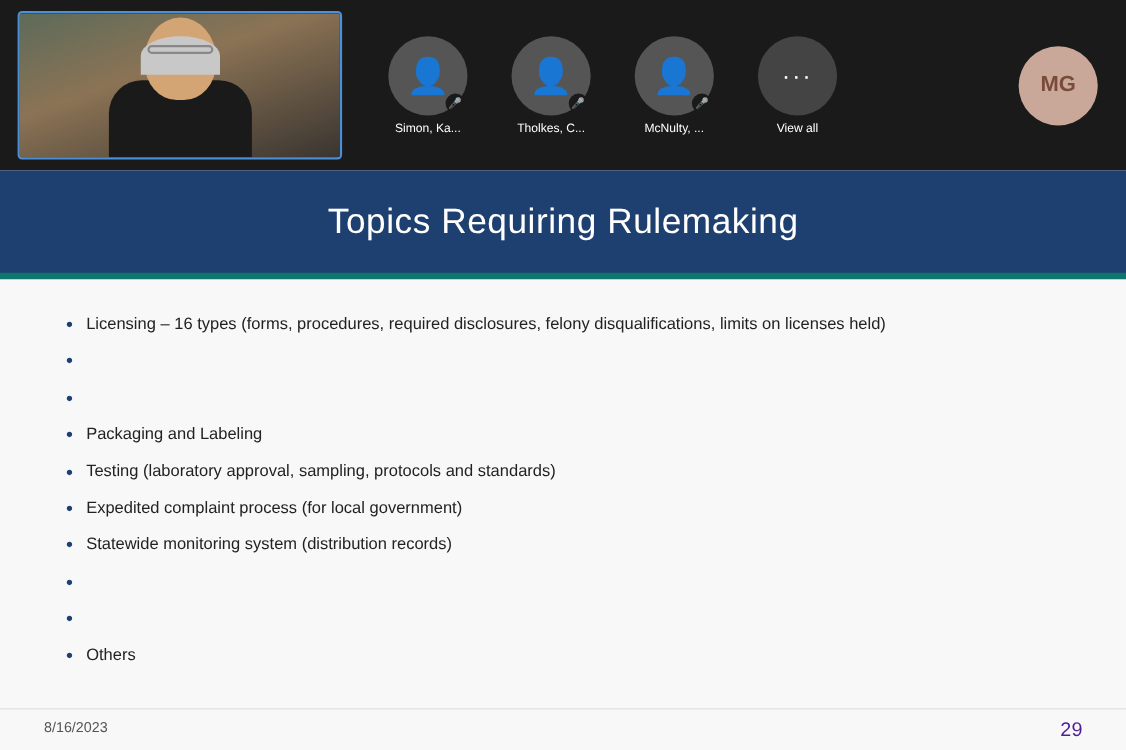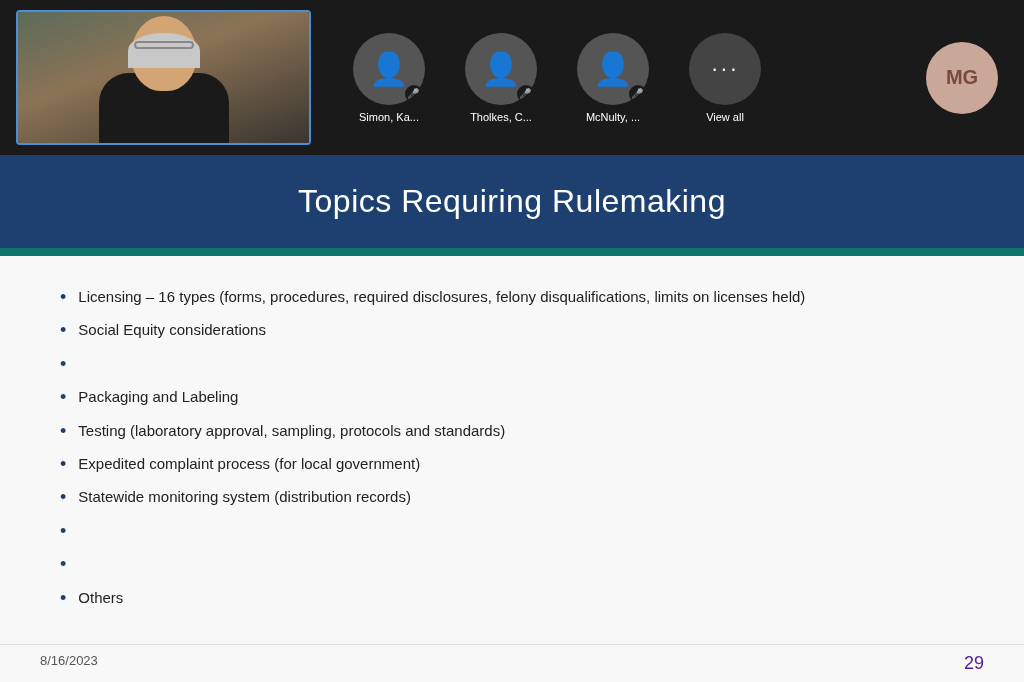--- a/index.html
+++ b/index.html
@@ -185,21 +185,21 @@
       background: #f0f0f0;
       display: flex;
       flex-direction: column;
     }
 
     
     .slide-header {
       background: #1e4070;
       padding: 28px 40px;
       text-align: center;
-      border-bottom: 8px solid #0f766e;
+      border-bottom: 6px solid #0f766e;
     }
 
     .slide-title {
       color: #ffffff;
       font-size: 32px;
       font-weight: 300;
       font-family: 'Segoe UI', Arial, sans-serif;
       letter-spacing: 0.5px;
     }
 
@@ -330,21 +330,20 @@
   </div>
 
   <div class="slide-content">
     <ul class="bullet-list">
     <li class="bullet-item">
       <span class="bullet-dot">•</span>
       <span>Licensing – 16 types (forms, procedures, required disclosures, felony disqualifications, limits on licenses held)</span>
     </li>
         <li class="bullet-item">
       <span class="bullet-dot">•</span>
-      <span>Social Equity considerations</span>
     </li>
         <li class="bullet-item">
       <span class="bullet-dot">•</span>
     </li>
         <li class="bullet-item">
       <span class="bullet-dot">•</span>
       <span>Packaging and Labeling</span>
     </li>
         <li class="bullet-item">
       <span class="bullet-dot">•</span>

